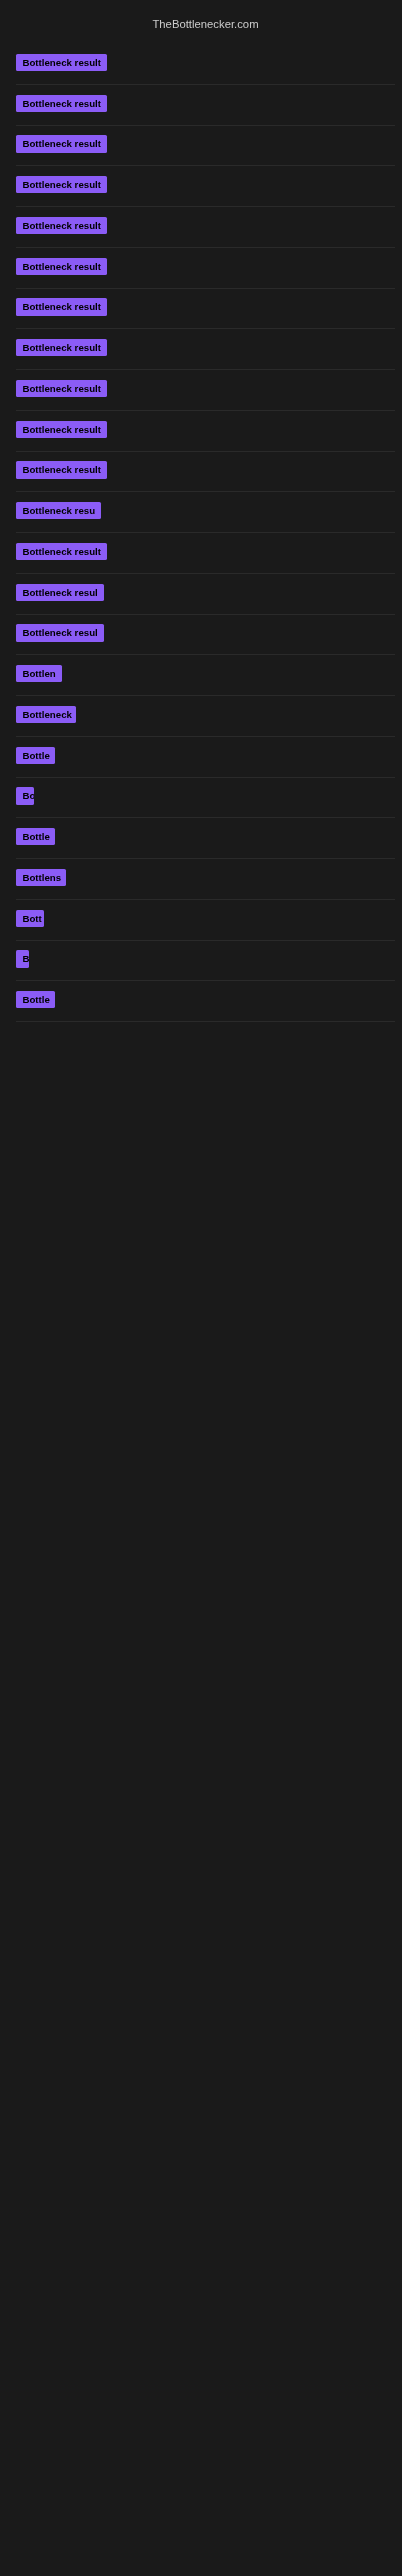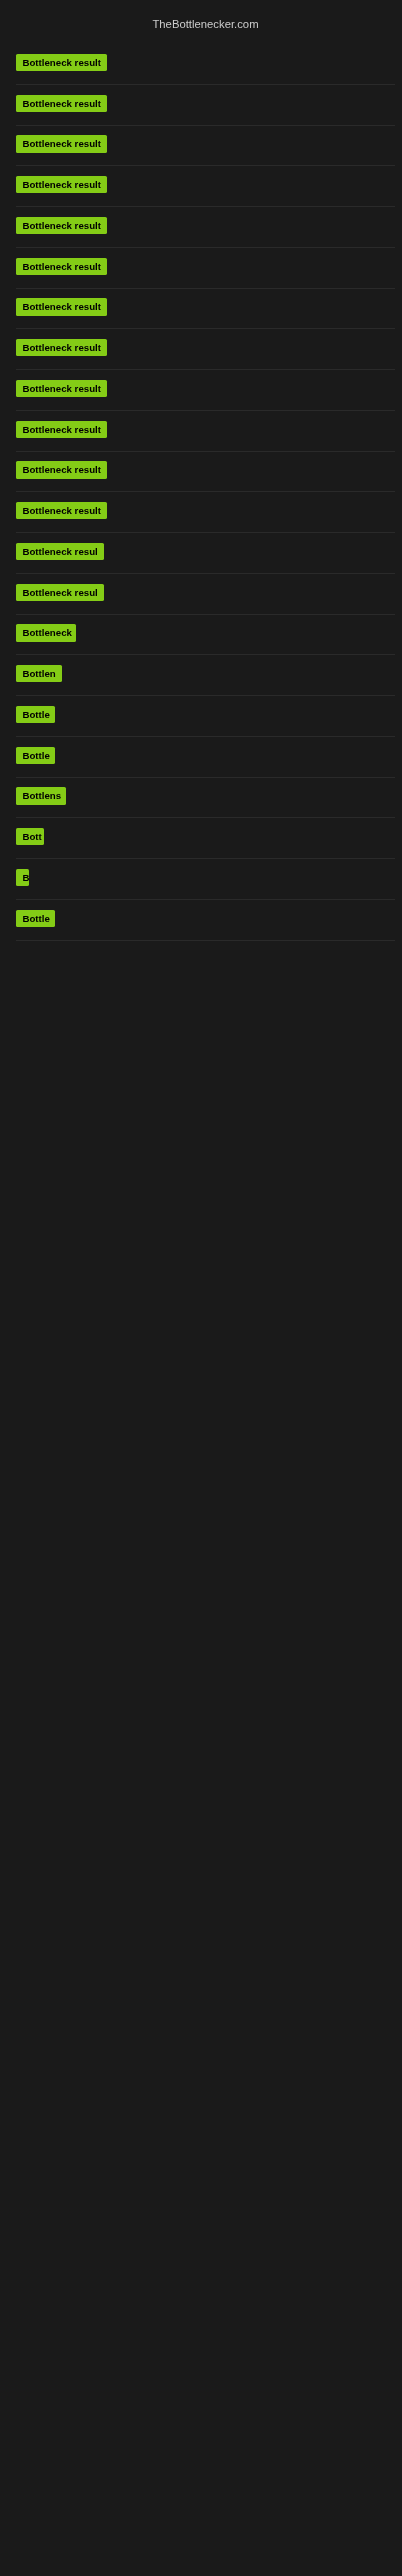--- a/index.html
+++ b/index.html
@@ -18,21 +18,21 @@
 
     .site-header {
       text-align: center;
       padding: 6.4px 0 9.7px 0;
       color: #cccccc;
       font-size: 11.3px;
     }
 
     .bottleneck-badge {
       display: inline-block;
-      background-color: #84cc16;
+      background-color: #8b5cf6;
       color: #000;
       font-size: 9.7px;
       font-weight: bold;
       padding: 3.2px 6.4px;
       border-radius: 1.6px;
       white-space: nowrap;
       overflow: hidden;
     }
 
     .result-row {
@@ -54,26 +54,28 @@
       <div class="result-row"><div class="bottleneck-badge" style="max-width: 105px; overflow: hidden;">Bottleneck result</div></div>
       <div class="result-row"><div class="bottleneck-badge" style="max-width: 105px; overflow: hidden;">Bottleneck result</div></div>
       <div class="result-row"><div class="bottleneck-badge" style="max-width: 105px; overflow: hidden;">Bottleneck result</div></div>
       <div class="result-row"><div class="bottleneck-badge" style="max-width: 105px; overflow: hidden;">Bottleneck result</div></div>
       <div class="result-row"><div class="bottleneck-badge" style="max-width: 105px; overflow: hidden;">Bottleneck result</div></div>
       <div class="result-row"><div class="bottleneck-badge" style="max-width: 105px; overflow: hidden;">Bottleneck result</div></div>
       <div class="result-row"><div class="bottleneck-badge" style="max-width: 105px; overflow: hidden;">Bottleneck result</div></div>
       <div class="result-row"><div class="bottleneck-badge" style="max-width: 105px; overflow: hidden;">Bottleneck result</div></div>
       <div class="result-row"><div class="bottleneck-badge" style="max-width: 105px; overflow: hidden;">Bottleneck result</div></div>
       <div class="result-row"><div class="bottleneck-badge" style="max-width: 105px; overflow: hidden;">Bottleneck result</div></div>
+      <div class="result-row"><div class="bottleneck-badge" style="max-width: 93px; overflow: hidden;">Bottleneck resu</div></div>
       <div class="result-row"><div class="bottleneck-badge" style="max-width: 105px; overflow: hidden;">Bottleneck result</div></div>
       <div class="result-row"><div class="bottleneck-badge" style="max-width: 95px; overflow: hidden;">Bottleneck resul</div></div>
       <div class="result-row"><div class="bottleneck-badge" style="max-width: 95px; overflow: hidden;">Bottleneck resul</div></div>
+      <div class="result-row"><div class="bottleneck-badge" style="max-width: 47px; overflow: hidden;">Bottlen</div></div>
       <div class="result-row"><div class="bottleneck-badge" style="max-width: 60px; overflow: hidden;">Bottleneck</div></div>
-      <div class="result-row"><div class="bottleneck-badge" style="max-width: 47px; overflow: hidden;">Bottlen</div></div>
       <div class="result-row"><div class="bottleneck-badge" style="max-width: 39px; overflow: hidden;">Bottle</div></div>
+      <div class="result-row"><div class="bottleneck-badge" style="max-width: 17.7px; overflow: hidden;">Bo</div></div>
       <div class="result-row"><div class="bottleneck-badge" style="max-width: 39px; overflow: hidden;">Bottle</div></div>
       <div class="result-row"><div class="bottleneck-badge" style="max-width: 50px; overflow: hidden;">Bottlens</div></div>
       <div class="result-row"><div class="bottleneck-badge" style="max-width: 28px; overflow: hidden;">Bott</div></div>
       <div class="result-row"><div class="bottleneck-badge" style="max-width: 9.7px; overflow: hidden;">B</div></div>
       <div class="result-row"><div class="bottleneck-badge" style="max-width: 39px; overflow: hidden;">Bottle</div></div>
     </div>
 </div>
 
 
 </body></html>

